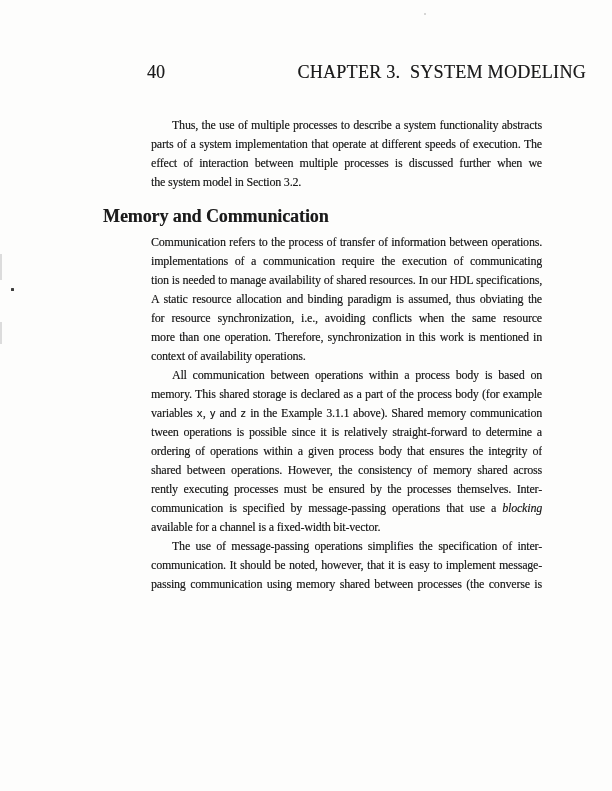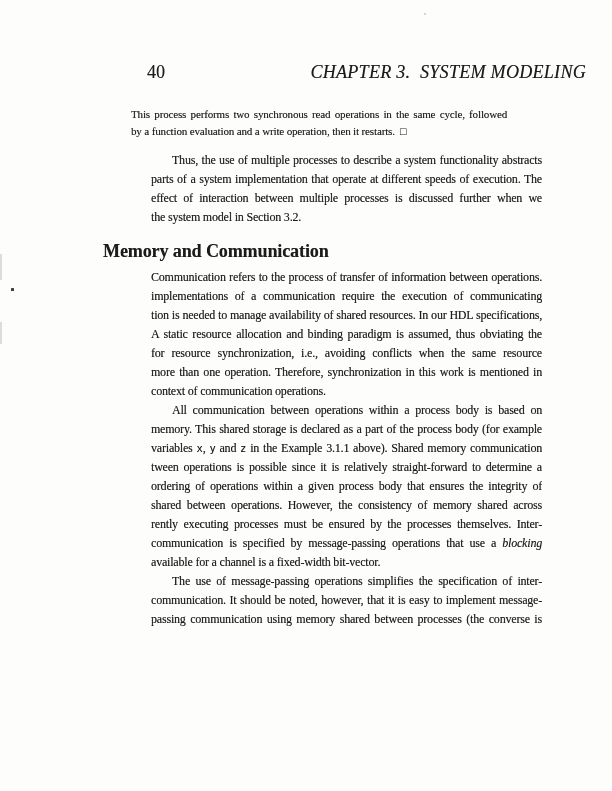--- a/index.html
+++ b/index.html
@@ -21,21 +21,20 @@
     left: 103px;
     width: 439px;
     display: flex;
     justify-content: space-between;
     align-items: baseline;
     font-size: 18px;
     margin-left: 44px;
   }
   .page-num { font-style: normal; }
   .chapter-title {
-    font-style: italic;
     white-space: pre;
     letter-spacing: 0.3px;
   }
 
   
   .content {
     position: absolute;
     left: 103px;
     top: 105.5px;
     width: 439px;
@@ -104,39 +103,35 @@
 <body>
 
 <div class="sheet">
 
   <div class="running-header">
     <span class="page-num">40</span>
     <span class="chapter-title">CHAPTER 3.  SYSTEM MODELING</span>
   </div>
 
   <div class="content" id="page-body">
-      <div class="example b0">
-        <div class="line">This process performs two synchronous read operations in the same cycle, followed</div>
-        <div class="line end">by a function evaluation and a write operation, then it restarts.<span class="seg-box">□</span></div>
-      </div>
       <div class="para indent b1">
         <div class="line">Thus, the use of multiple processes to describe a system functionality abstracts the</div>
         <div class="line">parts of a system implementation that operate at different speeds of execution.  The</div>
         <div class="line">effect of interaction between multiple processes is discussed further when we consider</div>
         <div class="line end">the system model in Section 3.2.</div>
       </div>
       <div class="heading b2">Memory and Communication</div>
       <div class="para b3">
         <div class="line">Communication refers to the process of transfer of information between operations.  Some</div>
         <div class="line">implementations of a communication require the execution of communicating operations</div>
         <div class="line">tion is needed to manage availability of shared resources.  In our HDL specifications,</div>
         <div class="line">A static resource allocation and binding paradigm is assumed, thus obviating the need</div>
         <div class="line">for resource synchronization, i.e., avoiding conflicts when the same resource implements</div>
         <div class="line">more than one operation.  Therefore, synchronization in this work is mentioned in the</div>
-        <div class="line end">context of communication operations.</div>
+        <div class="line end">context of availability operations.</div>
       </div>
       <div class="para indent b4">
         <div class="line">All communication between operations within a process body is based on shared</div>
         <div class="line">memory.  This shared storage is declared as a part of the process body (for example</div>
         <div class="line">variables <span class="seg-m">x</span>, <span class="seg-m">y</span> and <span class="seg-m">z</span> in the Example 3.1.1 above).  Shared memory communication be-</div>
         <div class="line">tween operations is possible since it is relatively straight-forward to determine a (partial)</div>
         <div class="line">ordering of operations within a given process body that ensures the integrity of memory</div>
         <div class="line">shared between operations.  However, the consistency of memory shared across concur-</div>
         <div class="line">rently executing processes must be ensured by the processes themselves.  Inter-process</div>
         <div class="line">communication is specified by message-passing operations that use a <span class="seg-i">blocking</span> proto-</div>

